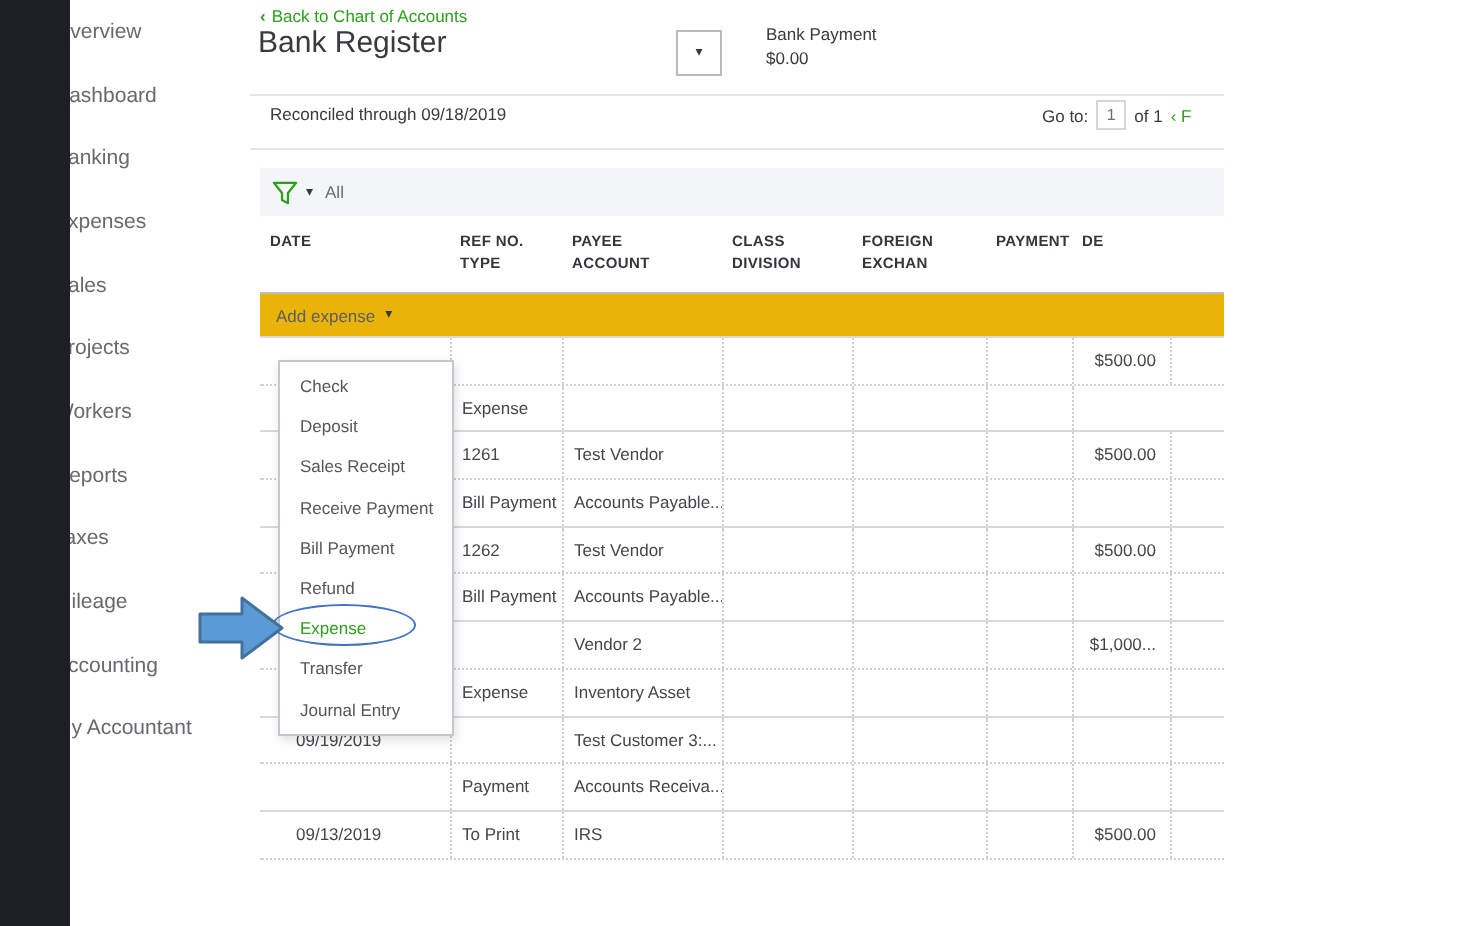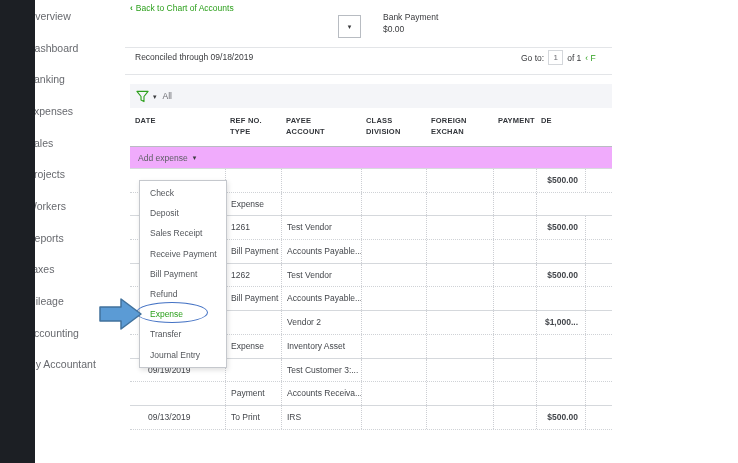--- a/index.html
+++ b/index.html
@@ -41,31 +41,31 @@
                display:flex;align-items:center;padding-left:6px;box-sizing:border-box;}
   .filter-button{display:flex;align-items:center;gap:4px;}
   .funnel{width:13px;height:13px;}
   .filter-label{font-size:8.5px;color:#6b6c72;margin-left:2px;}
 
   .grid8{display:grid;grid-template-columns:95px 56px 80px 65px 67px 43px 49px 27px;}
   .thead{position:absolute;left:5px;top:108px;width:482px;height:39px;border-bottom:1px solid #b9bcc2;box-sizing:border-box;}
   .th{padding:7px 0 0 5px;font-size:7.5px;font-weight:bold;color:#33363b;letter-spacing:.2px;
       line-height:11px;overflow:hidden;white-space:nowrap;}
 
-  .add-row{position:absolute;left:5px;top:147px;width:482px;height:22px;background:#f0abfc;
+  .add-row{position:absolute;left:5px;top:147px;width:482px;height:22px;background:#eab308;
            border-bottom:1px solid #d7dade;box-sizing:border-box;display:flex;align-items:center;
            padding-left:8px;gap:5px;font-size:8.5px;color:#5c5e63;}
 
   #rows{position:absolute;left:5px;top:169px;width:482px;}
   .t-row{height:23.7px;border-bottom:1px dotted #cfd2d6;box-sizing:border-box;}
   .t-row.pair-end{border-bottom:1px solid #d5d8dc;}
   .t-cell{font-size:8.5px;line-height:22.5px;padding-left:5px;overflow:hidden;white-space:nowrap;color:#43464b;}
   .t-cell + .t-cell{border-left:1px dotted #ccced3;}
   .c-date{padding-left:18px;}
-  .c-payment{text-align:right;padding-right:7px;padding-left:0;font-weight:bold;}
+  .c-payment{text-align:right;padding-right:7px;padding-left:0;}
 
   .menu{position:absolute;left:139px;top:180px;width:86px;background:#fff;border:1px solid #c5c8cd;
         box-shadow:1px 2px 5px rgba(0,0,0,.13);z-index:10;padding:2px 0;}
   .menu-item{height:20.2px;line-height:20.2px;padding-left:10px;font-size:8.5px;color:#53565b;white-space:nowrap;}
   .menu-item.green{color:var(--green);}
 
   .ellipse{position:absolute;left:136px;top:302px;width:72px;height:21px;border:1.5px solid var(--ellipse-blue);
            border-radius:50%;z-index:11;box-sizing:border-box;}
   .arrow{position:absolute;left:99px;top:296px;z-index:12;}
   .arrow polygon{fill:var(--arrow-blue);stroke:var(--arrow-border);stroke-width:1.5;stroke-linejoin:round;}
@@ -116,20 +116,21 @@
   </div>
   <div class="side-strip"></div>
 
   <div class="main">
 
     <div class="back-link">
       <span class="chev">‹</span>
       <span>Back to Chart of Accounts</span>
     </div>
 
+    <div class="page-title">Bank Register</div>
 
     <div class="acct-caret">
       <span class="caret">▾</span>
     </div>
 
     <div class="balance">
       <div class="balance-label">Bank Payment</div>
       <div class="balance-value">$0.00</div>
     </div>
 

